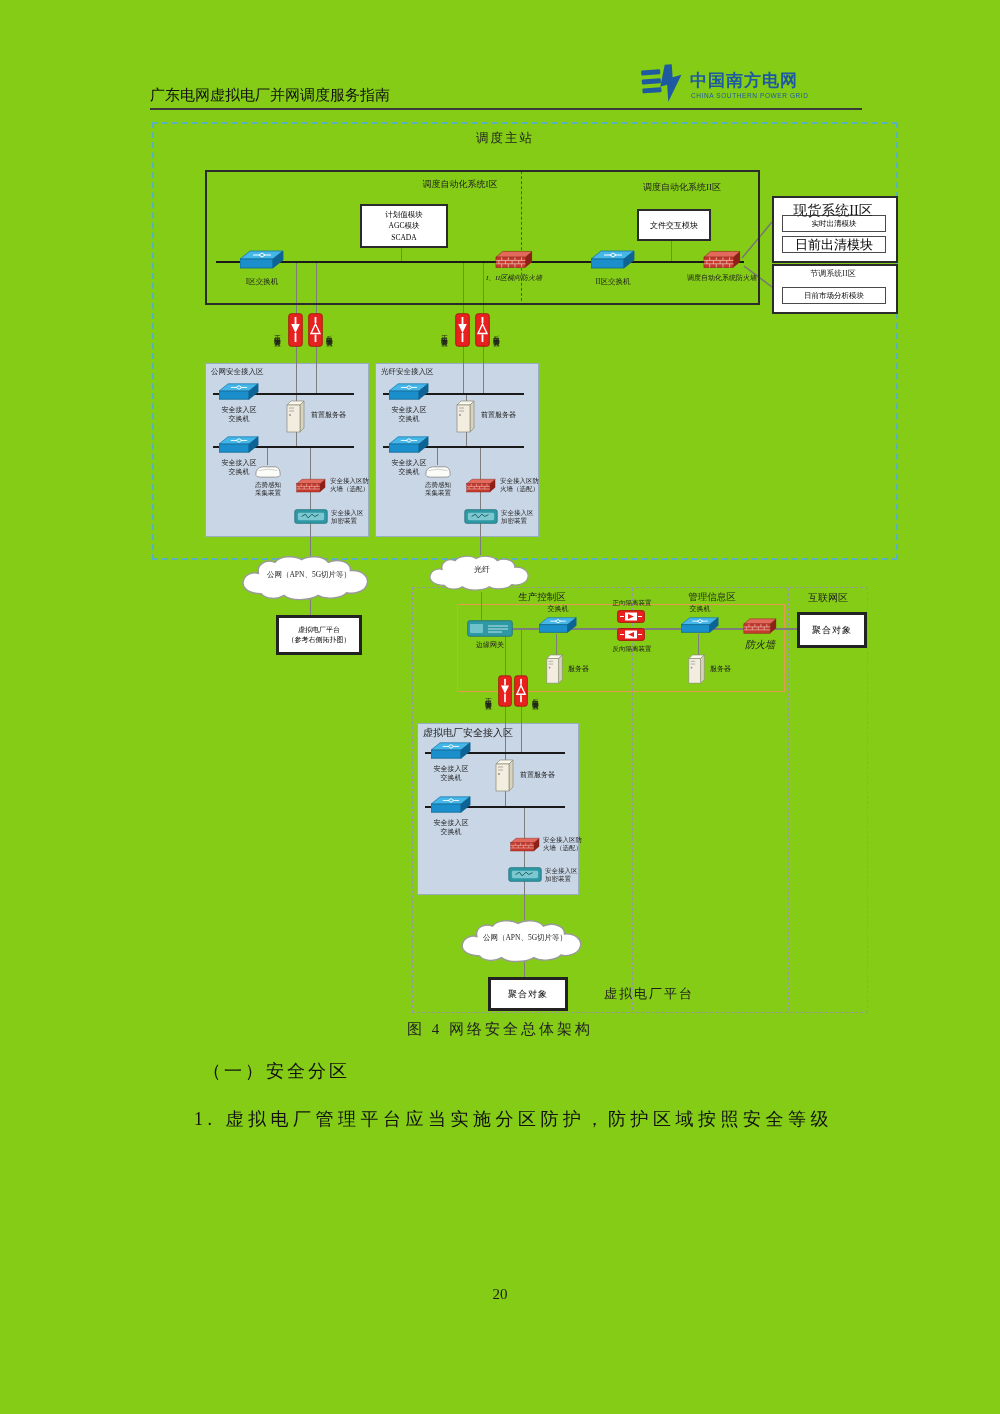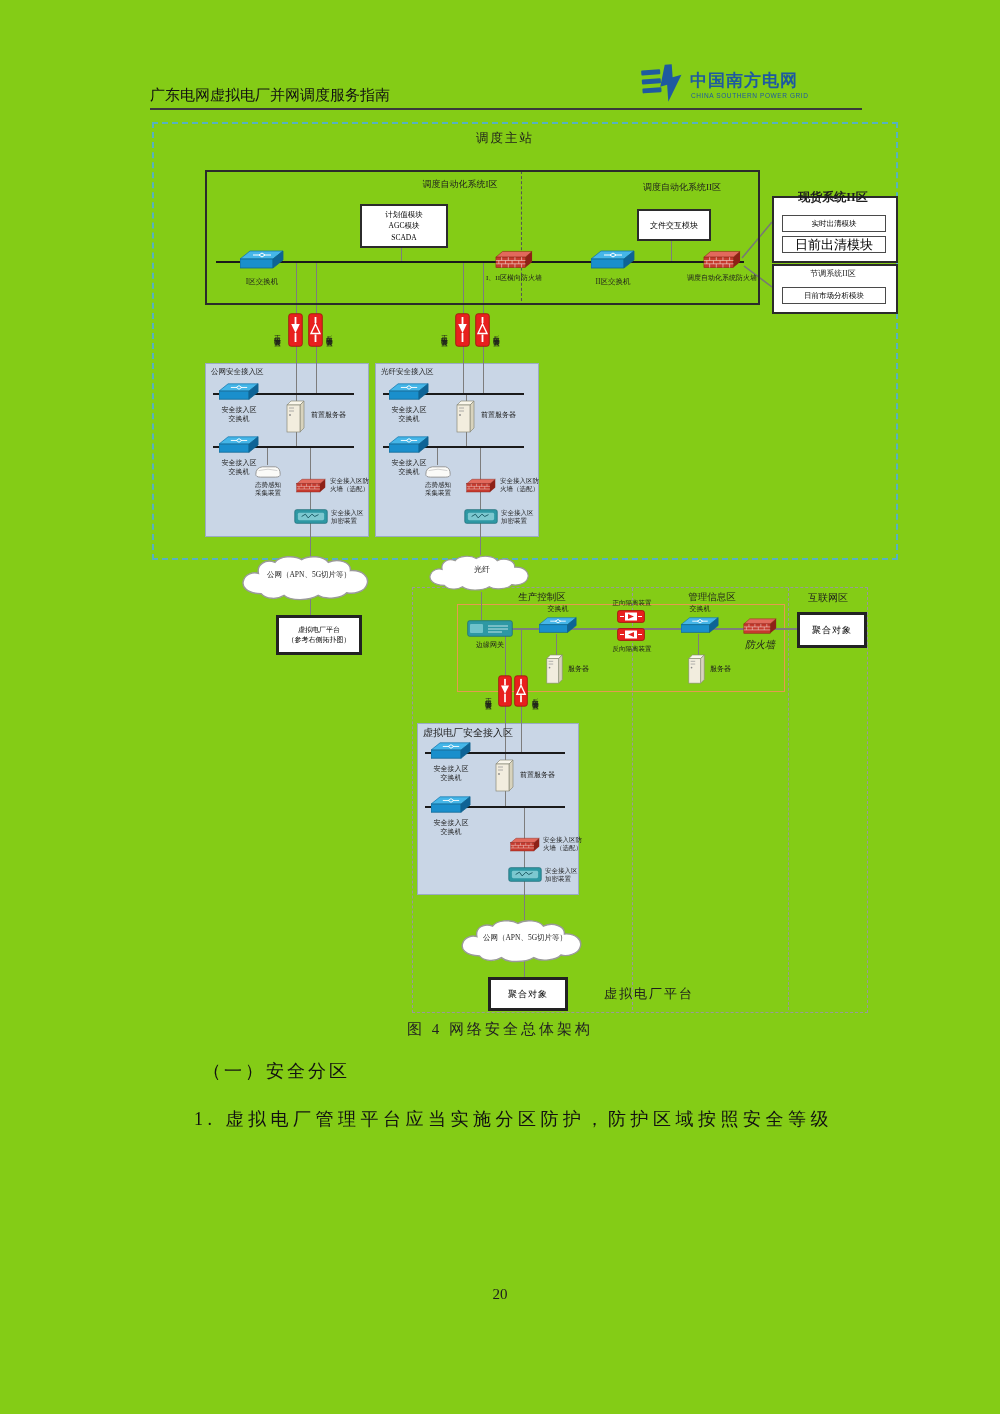--- a/index.html
+++ b/index.html
@@ -87,21 +87,21 @@
   <div class="lbl" style="left:232px;top:277px;width:60px;font-size:7.5px;">I区交换机</div>
 
   <div class="icon" style="left:495px;top:250px;">
     <svg width="38" height="20" viewBox="0 0 40 20">
       <polygon points="8,1 39,1 32,7 1,7" fill="#e2695c" stroke="#8e2117" stroke-width="0.6"></polygon>
       <rect x="1" y="7" width="31" height="11" fill="#c63a2e" stroke="#8e2117" stroke-width="0.6"></rect>
       <polygon points="32,7 39,1 39,12 32,18" fill="#8e2117"></polygon>
       <path d="M1,10.5 h31 M1,14 h31 M7,7 v3.5 M14,7 v3.5 M21,7 v3.5 M28,7 v3.5 M4,10.5 v3.5 M11,10.5 v3.5 M18,10.5 v3.5 M25,10.5 v3.5 M7,14 v4 M14,14 v4 M21,14 v4 M28,14 v4" stroke="#f0d0c9" stroke-width="0.7" fill="none"></path>
     </svg>
   </div>
-  <div class="lbl" style="left:465px;top:274px;width:98px;font-size:7px;">I、II区横向防火墙</div>
+  <div class="lbl" style="left:465px;top:274px;width:98px;font-size:7px;font-style:italic;">I、II区横向防火墙</div>
 
   <div class="icon" style="left:591px;top:249px;">
     <svg width="44" height="22" viewBox="0 0 44 22">
       <polygon points="10,2 43,2 33,10 0,10" fill="#45b6e8" stroke="#1477ae" stroke-width="0.8"></polygon>
       <polygon points="0,10 33,10 33,19 0,19" fill="#1a8fcc" stroke="#10648f" stroke-width="0.8"></polygon>
       <polygon points="33,10 43,2 43,11 33,19" fill="#0e6396" stroke="#10648f" stroke-width="0.8"></polygon>
       <path d="M13,6 h7 m2,-2 l3,2 -3,2 M31,6 h-7 m-2,-2 l-3,2 3,2" stroke="#fff" fill="none" stroke-width="1"></path>
     </svg>
   </div>
   <div class="lbl" style="left:583px;top:277px;width:60px;font-size:7.5px;">II区交换机</div>
@@ -110,21 +110,21 @@
     <svg width="38" height="20" viewBox="0 0 40 20">
       <polygon points="8,1 39,1 32,7 1,7" fill="#e2695c" stroke="#8e2117" stroke-width="0.6"></polygon>
       <rect x="1" y="7" width="31" height="11" fill="#c63a2e" stroke="#8e2117" stroke-width="0.6"></rect>
       <polygon points="32,7 39,1 39,12 32,18" fill="#8e2117"></polygon>
       <path d="M1,10.5 h31 M1,14 h31 M7,7 v3.5 M14,7 v3.5 M21,7 v3.5 M28,7 v3.5 M4,10.5 v3.5 M11,10.5 v3.5 M18,10.5 v3.5 M25,10.5 v3.5 M7,14 v4 M14,14 v4 M21,14 v4 M28,14 v4" stroke="#f0d0c9" stroke-width="0.7" fill="none"></path>
     </svg>
   </div>
   <div class="lbl" style="left:673px;top:274px;width:98px;font-size:7px;">调度自动化系统防火墙</div>
 
   <div class="solidbox" style="left:772px;top:196px;width:122px;height:63px;background:#fff;"></div>
-  <div class="lbl" style="left:772px;top:190px;width:122px;font-size:12px;font-weight:bold;">现货系统II区</div>
+  <div class="lbl" style="left:772px;top:202px;width:122px;font-size:14px;">现货系统II区</div>
   <div class="thinbox" style="left:782px;top:215px;width:102px;height:15px;">
     <span style="font-size:7.5px;">实时出清模块</span>
   </div>
   <div class="thinbox" style="left:782px;top:236px;width:102px;height:15px;">
     <span style="font-size:13px;">日前出清模块</span>
   </div>
 
   <div class="solidbox" style="left:772px;top:264px;width:122px;height:46px;background:#fff;"></div>
   <div class="lbl" style="left:772px;top:269px;width:122px;font-size:8px;">节调系统II区</div>
   <div class="thinbox" style="left:782px;top:287px;width:102px;height:15px;">

